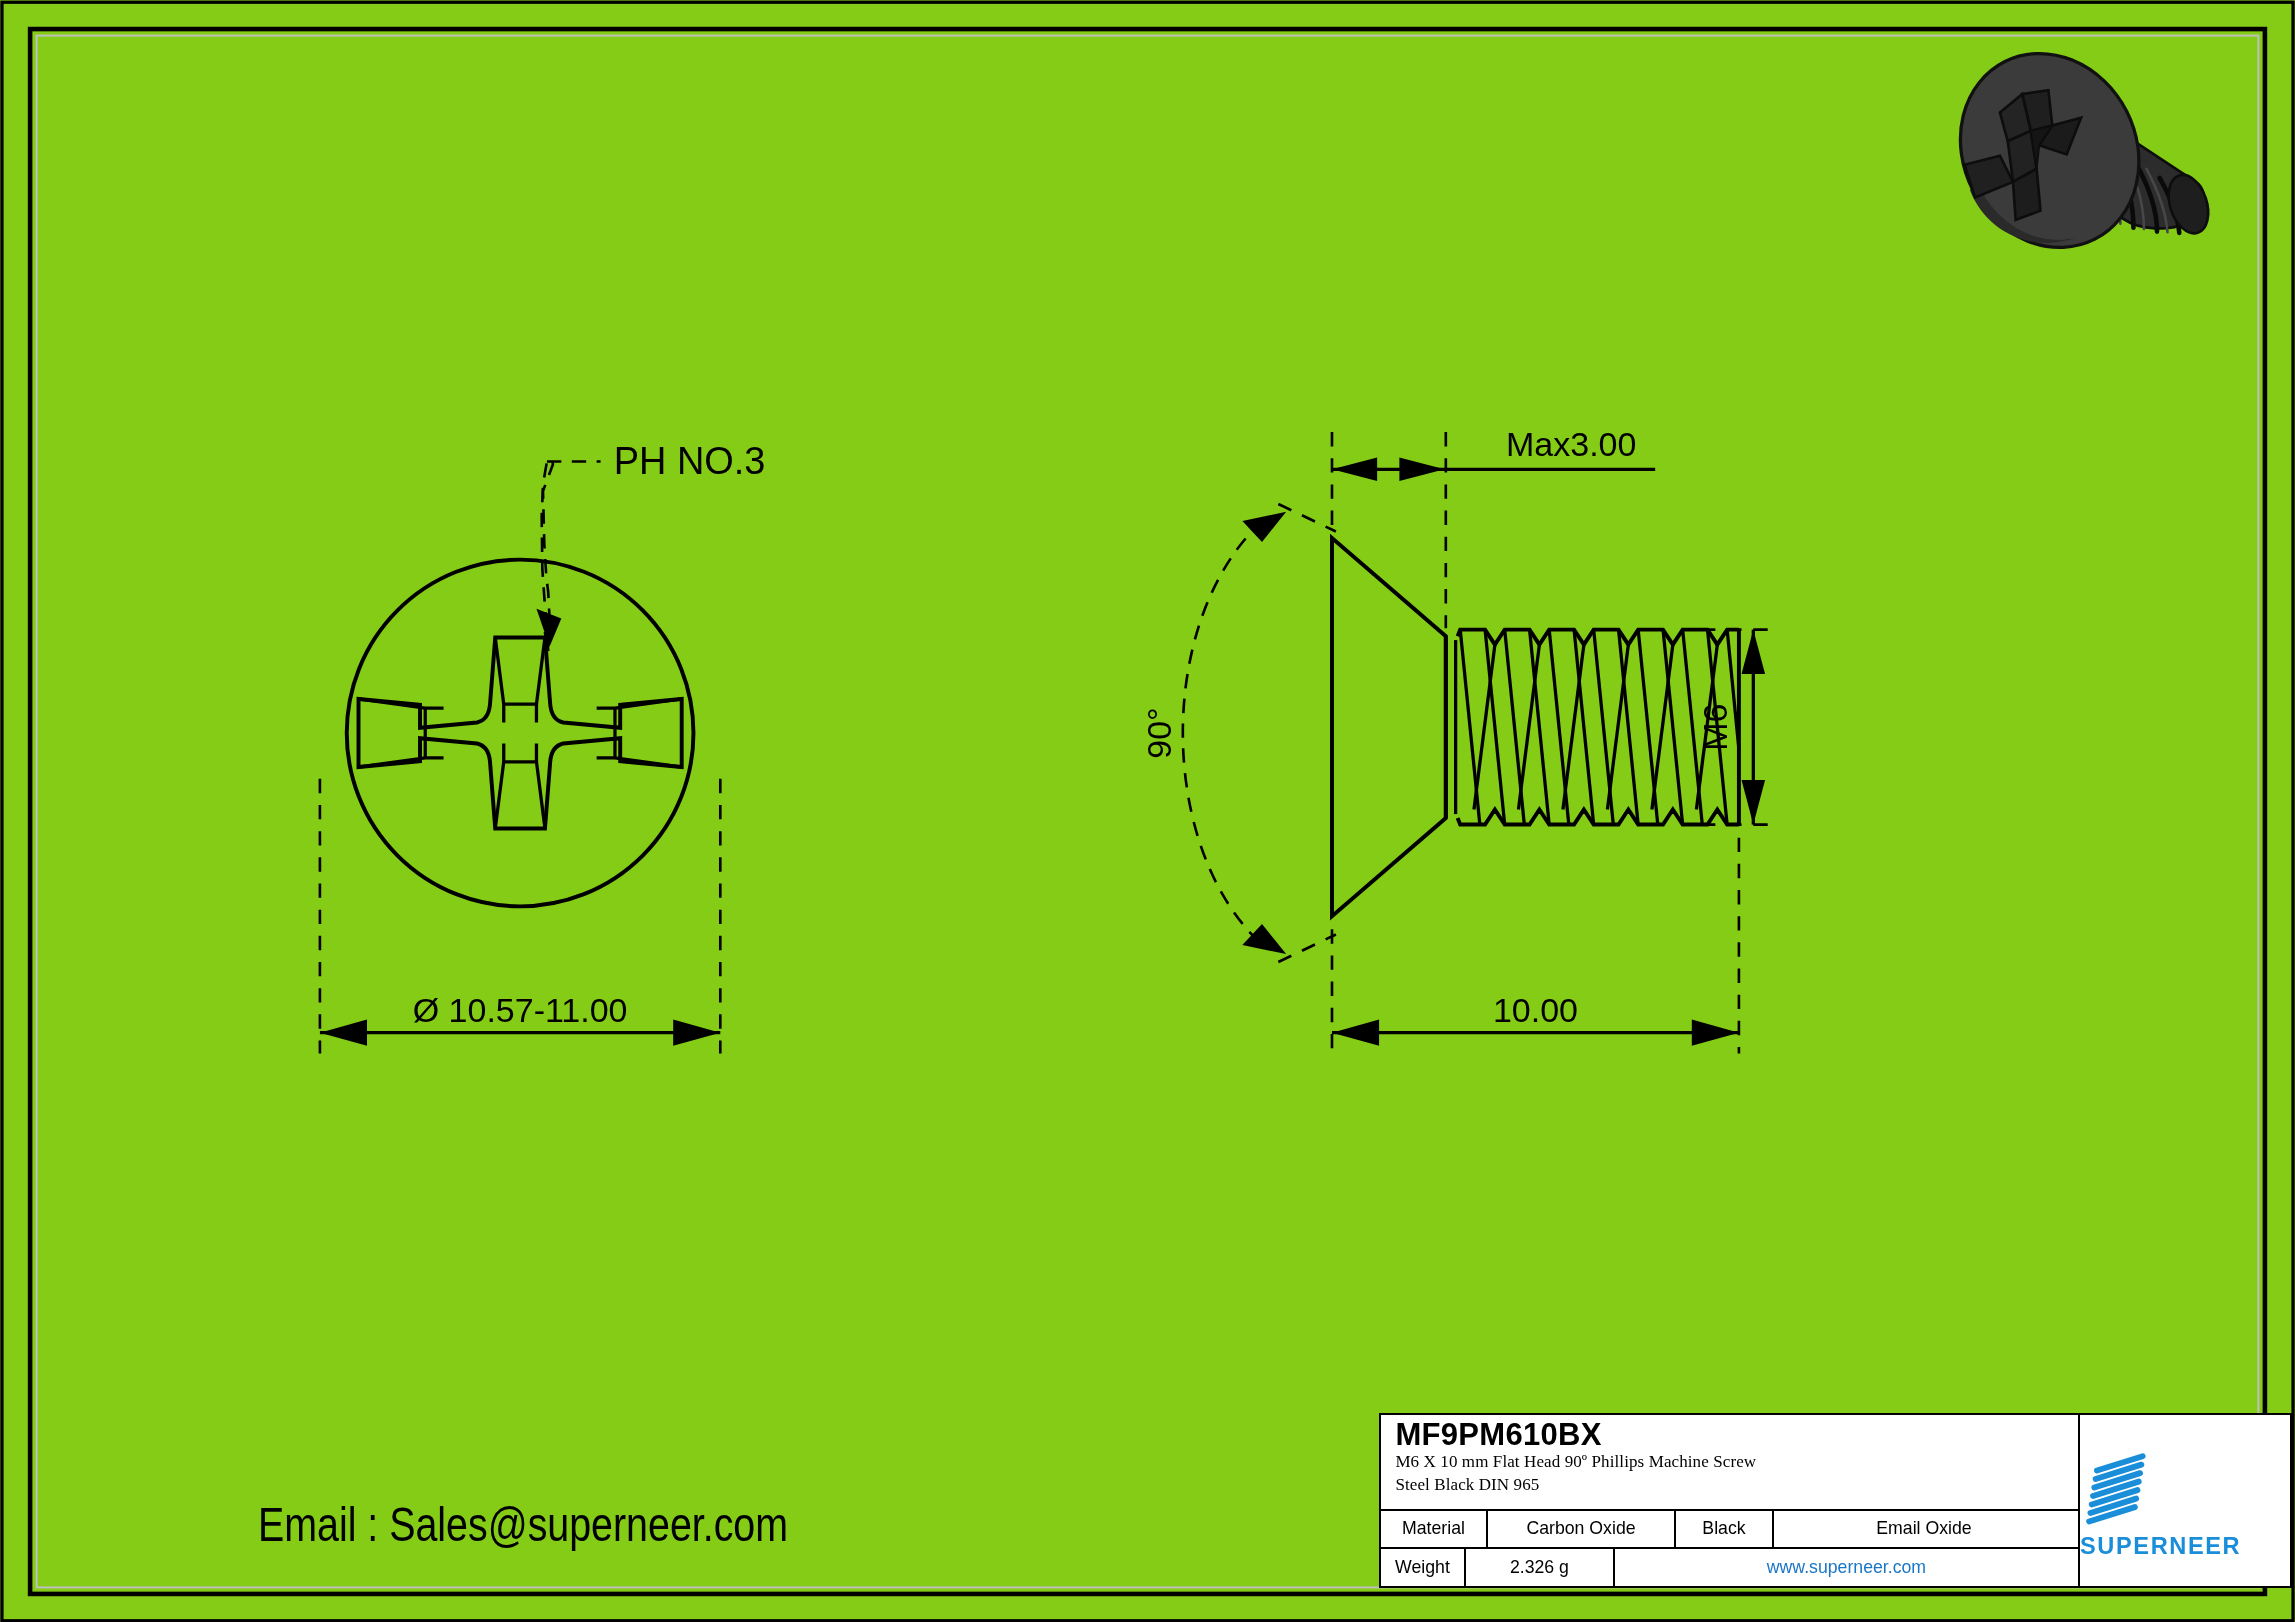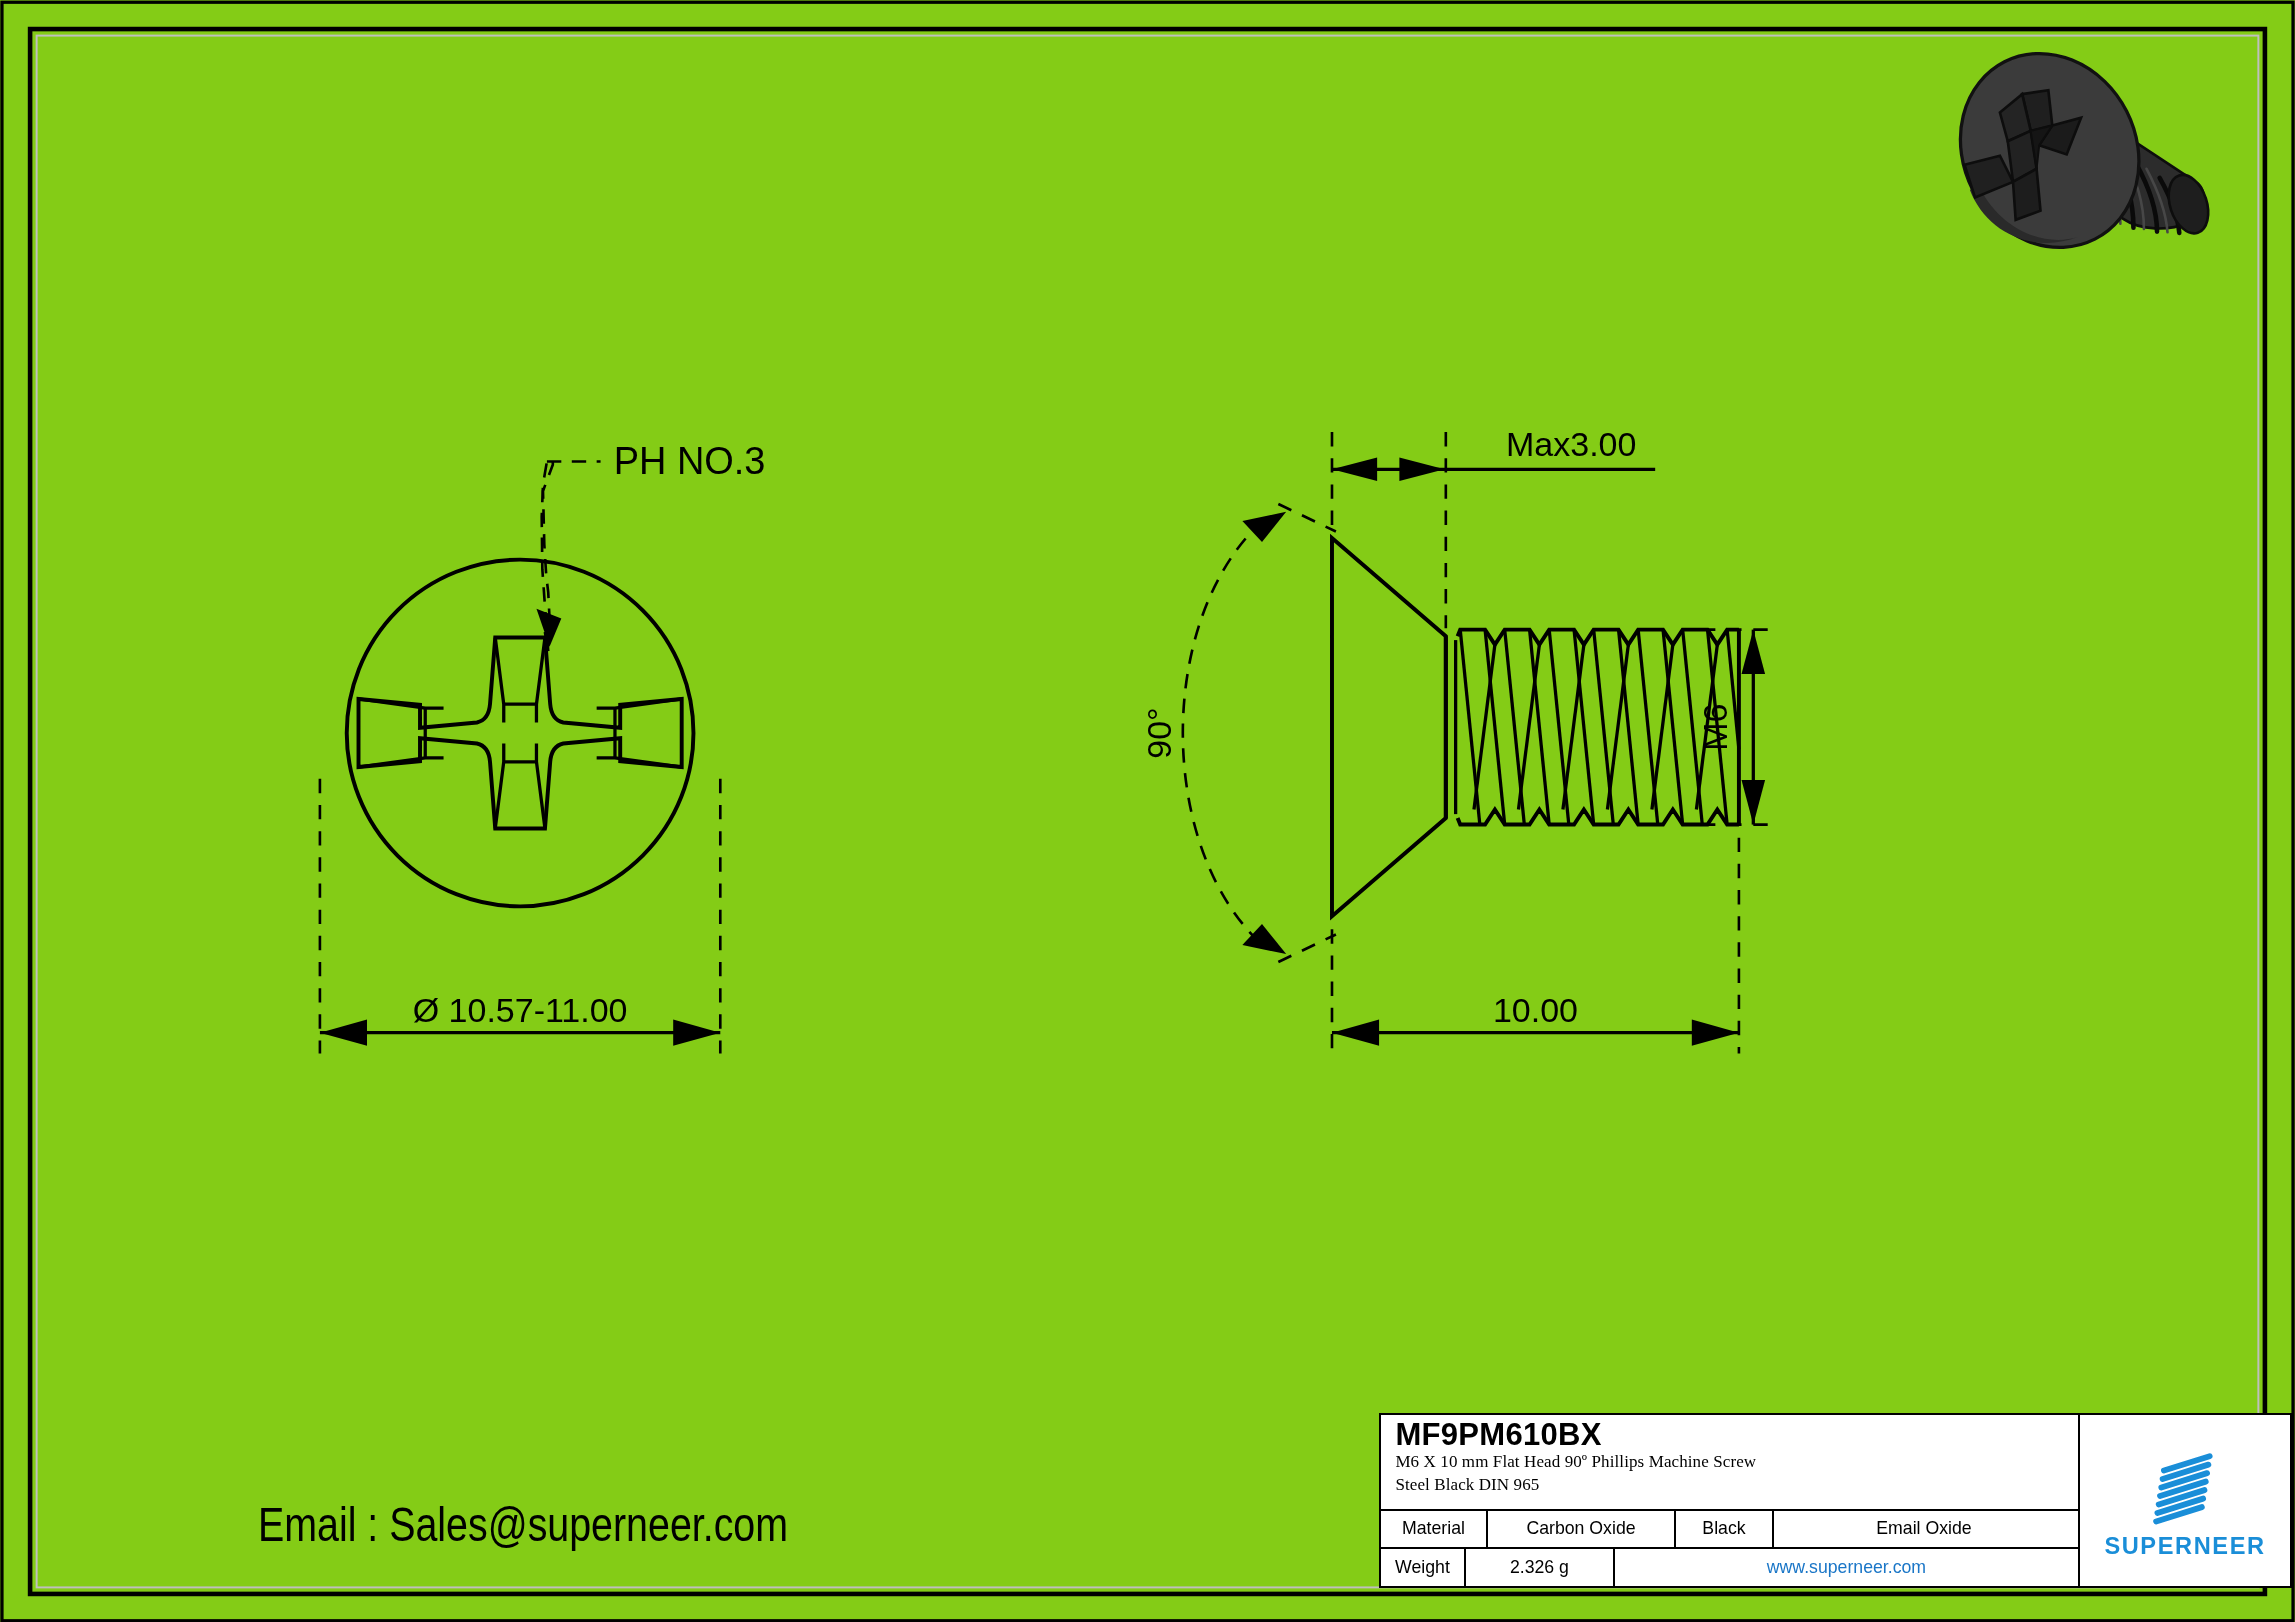--- a/index.html
+++ b/index.html
@@ -163,21 +163,21 @@
   .c-val2 { width: 300px; }
   .c-web  { width: 586px; }
   .weblink {
     color: #1a76c7;
     font-size: 17.7px;
   }
   #tb-right {
     flex: 1 1 auto;
     display: flex;
     flex-direction: column;
-    align-items: center;
+    align-items: flex-start;
     justify-content: center;
     padding-top: 7px;
     border-radius: 6px;
   }
   #logo-mark { width: 77px; height: 79px; display: block; }
   #logo-word {
     margin-top: 6.5px;
     font-size: 23.6px;
     font-weight: bold;
     color: #1a8ed8;

